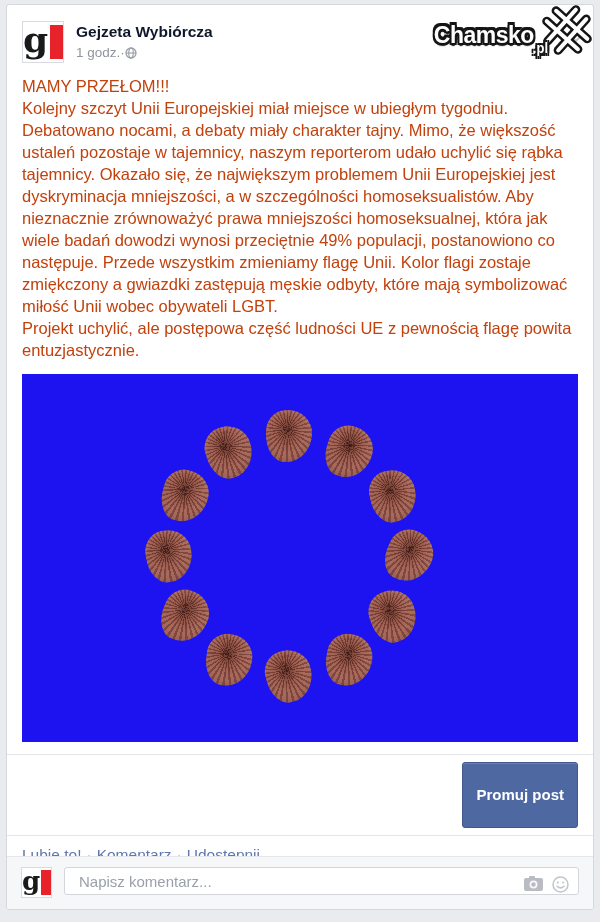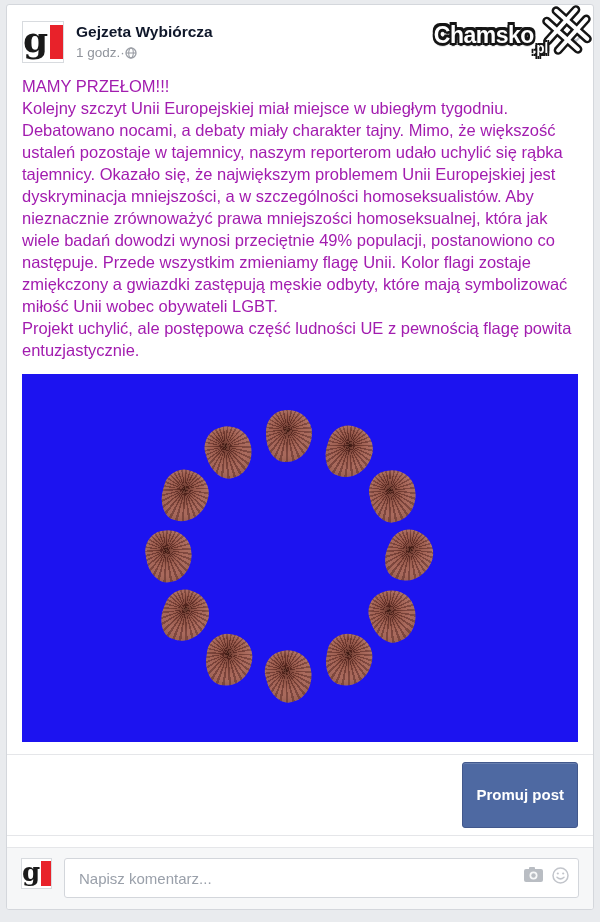--- a/index.html
+++ b/index.html
@@ -24,21 +24,21 @@
   
   .watermark{position:absolute;top:9px;right:8px;display:flex;align-items:center;z-index:5;pointer-events:none;}
   .wm-text{font-weight:bold;font-size:23px;letter-spacing:-.5px;color:#fff;transform:scaleY(1.08);
     text-shadow:-2px -2px 0 #151515,2px -2px 0 #151515,-2px 2px 0 #151515,2px 2px 0 #151515,
       -2px 0 0 #151515,2px 0 0 #151515,0 -2px 0 #151515,0 2px 0 #151515,0 3px 1px #151515;}
   .wm-tld{font-weight:bold;font-size:13px;color:#fff;align-self:flex-end;margin:0 0 3px -1px;transform:scaleY(1.08);
     text-shadow:-2px -2px 0 #151515,2px -2px 0 #151515,-2px 2px 0 #151515,2px 2px 0 #151515,
       -2px 0 0 #151515,2px 0 0 #151515,0 -2px 0 #151515,0 2px 0 #151515;}
   .wm-icon{margin-left:-6px;margin-top:-4px;}
   
-  .post-text{margin:12px 15px 12px 15px;color:#a21caf;font-size:16.5px;line-height:22px;}
+  .post-text{margin:12px 15px 12px 15px;color:#c2410c;font-size:16.5px;line-height:22px;}
   
   .flag{position:relative;margin:13px 15px 0 15px;width:556px;height:368px;overflow:hidden;}
   .blob{position:absolute;width:46px;height:52px;
     border-radius:46% 54% 58% 42% / 42% 46% 58% 54%;
     background-image:
       repeating-conic-gradient(from 10deg at 46% 38%, rgba(62,26,22,.32) 0deg 5deg, rgba(210,145,125,.26) 5deg 12deg),
       radial-gradient(ellipse at 46% 38%, #33150e 0%, #5c2a22 11%, #8a4c40 32%, #a5655a 56%, #b37a6a 80%, #bd8878 100%);
     box-shadow:inset 0 -3px 8px rgba(80,30,20,.35), inset 0 2px 4px rgba(255,205,185,.22);}
   
   .promote-row{margin-top:12px;border-top:1px solid #e5e6e9;padding:7px 15px;text-align:right;}
@@ -46,21 +46,21 @@
     font-weight:bold;font-size:15px;padding:23px 13px;line-height:18px;cursor:pointer;
     font-family:"Liberation Sans",sans-serif;box-shadow:inset 0 1px 0 rgba(255,255,255,.15);}
   
   .actions-row{border-top:1px solid #e5e6e9;padding:10px 15px 9px 15px;font-size:15.5px;color:#90949c;}
   .actions-row a{color:#5e77b0;text-decoration:none;}
   .actions-row .dot{margin:0 5px;color:#90949c;}
   
   .comment-section{position:absolute;left:0;right:0;bottom:0;background:#f6f7f8;
     border-top:1px solid #e5e6e9;padding:10px 14px 11px 14px;display:flex;align-items:flex-start;}
   .comment-input-wrap{position:relative;flex:1;margin-left:12px;}
-  .comment-input{width:100%;box-sizing:border-box;height:40px;border:1px solid #d3d6db;border-radius:3px;
+  .comment-input{width:100%;box-sizing:border-box;height:28px;border:1px solid #d3d6db;border-radius:3px;
     padding:0 64px 0 14px;font-size:15px;color:#1d2129;font-family:"Liberation Sans",sans-serif;outline:none;background:#fff;}
   .comment-input::placeholder{color:#9aa0aa;}
   .input-icon{position:absolute;top:9px;display:inline-flex;cursor:pointer;}
   .input-icon.cam{right:36px;}
   .input-icon.smile{right:10px;}
 </style>
 </head>
 <body>
 
 <div class="card">

